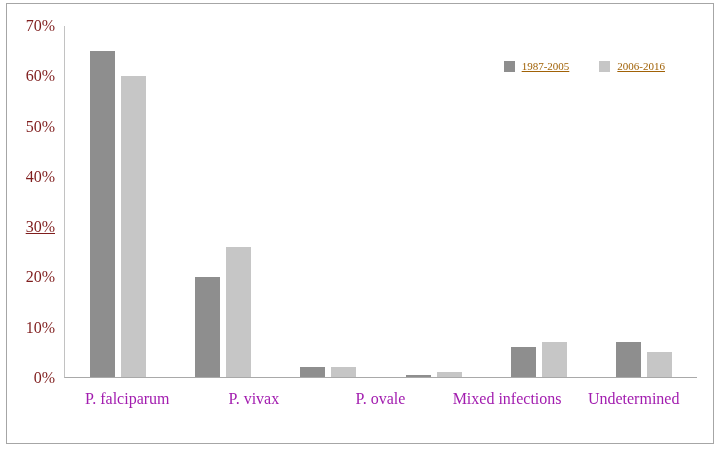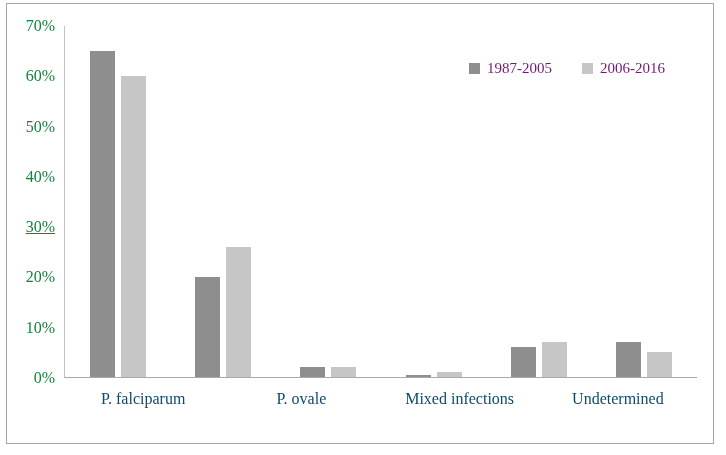--- a/index.html
+++ b/index.html
@@ -53,39 +53,39 @@
   .y-axis-ticks {
     position: absolute;
     inset: 0;
     pointer-events: none;
   }
   .ytick {
     position: absolute;
     right: calc(100% + 9px);
     transform: translateY(50%);
     font-size: 16px;
-    color: #15803d;
+    color: #7f1d1d;
     white-space: nowrap;
     line-height: 1;
     margin-top: 16px;
   }
   .x-axis-labels {
     position: absolute;
     top: 100%;
     left: 0;
     right: 0;
     display: flex;
     margin-top: 11px;
   }
   .xlabel {
     flex: 1;
     text-align: center;
     font-size: 16px;
     line-height: 1.25;
-    color: #0c4a6e;
+    color: #a21caf;
     padding: 0 2px;
   }
   .legend {
     position: absolute;
     top: 35px;
     right: 32px;
     display: flex;
     align-items: center;
     gap: 30px;
   }
@@ -93,24 +93,25 @@
     display: flex;
     align-items: center;
     gap: 7px;
   }
   .swatch {
     width: 11px;
     height: 11px;
     display: inline-block;
   }
   .legend-label {
-    font-size: 15px;
-    color: #701a75;
+    font-size: 11px;
+    color: #a16207;
     line-height: 1;
     white-space: nowrap;
+    text-decoration: underline;
   }
 </style>
 </head>
 <body>
 
 <div class="figure">
   <div class="frame">
     <div class="plot">
       <div class="y-axis-ticks">
           <div class="ytick" style="bottom: 0%;">0%</div>
@@ -153,19 +154,20 @@
           <span class="swatch" style="background: rgb(142, 142, 142);"></span>
           <span class="legend-label">1987-2005</span>
         </div>
         <div class="legend-item">
           <span class="swatch" style="background: rgb(198, 198, 198);"></span>
           <span class="legend-label">2006-2016</span>
         </div>
       </div>
       <div class="x-axis-labels">
           <div class="xlabel">P. falciparum</div>
+          <div class="xlabel">P. vivax</div>
           <div class="xlabel">P. ovale</div>
           <div class="xlabel">Mixed infections</div>
           <div class="xlabel">Undetermined</div>
         </div>
     </div>
   </div>
 </div>
 
 </body></html>

